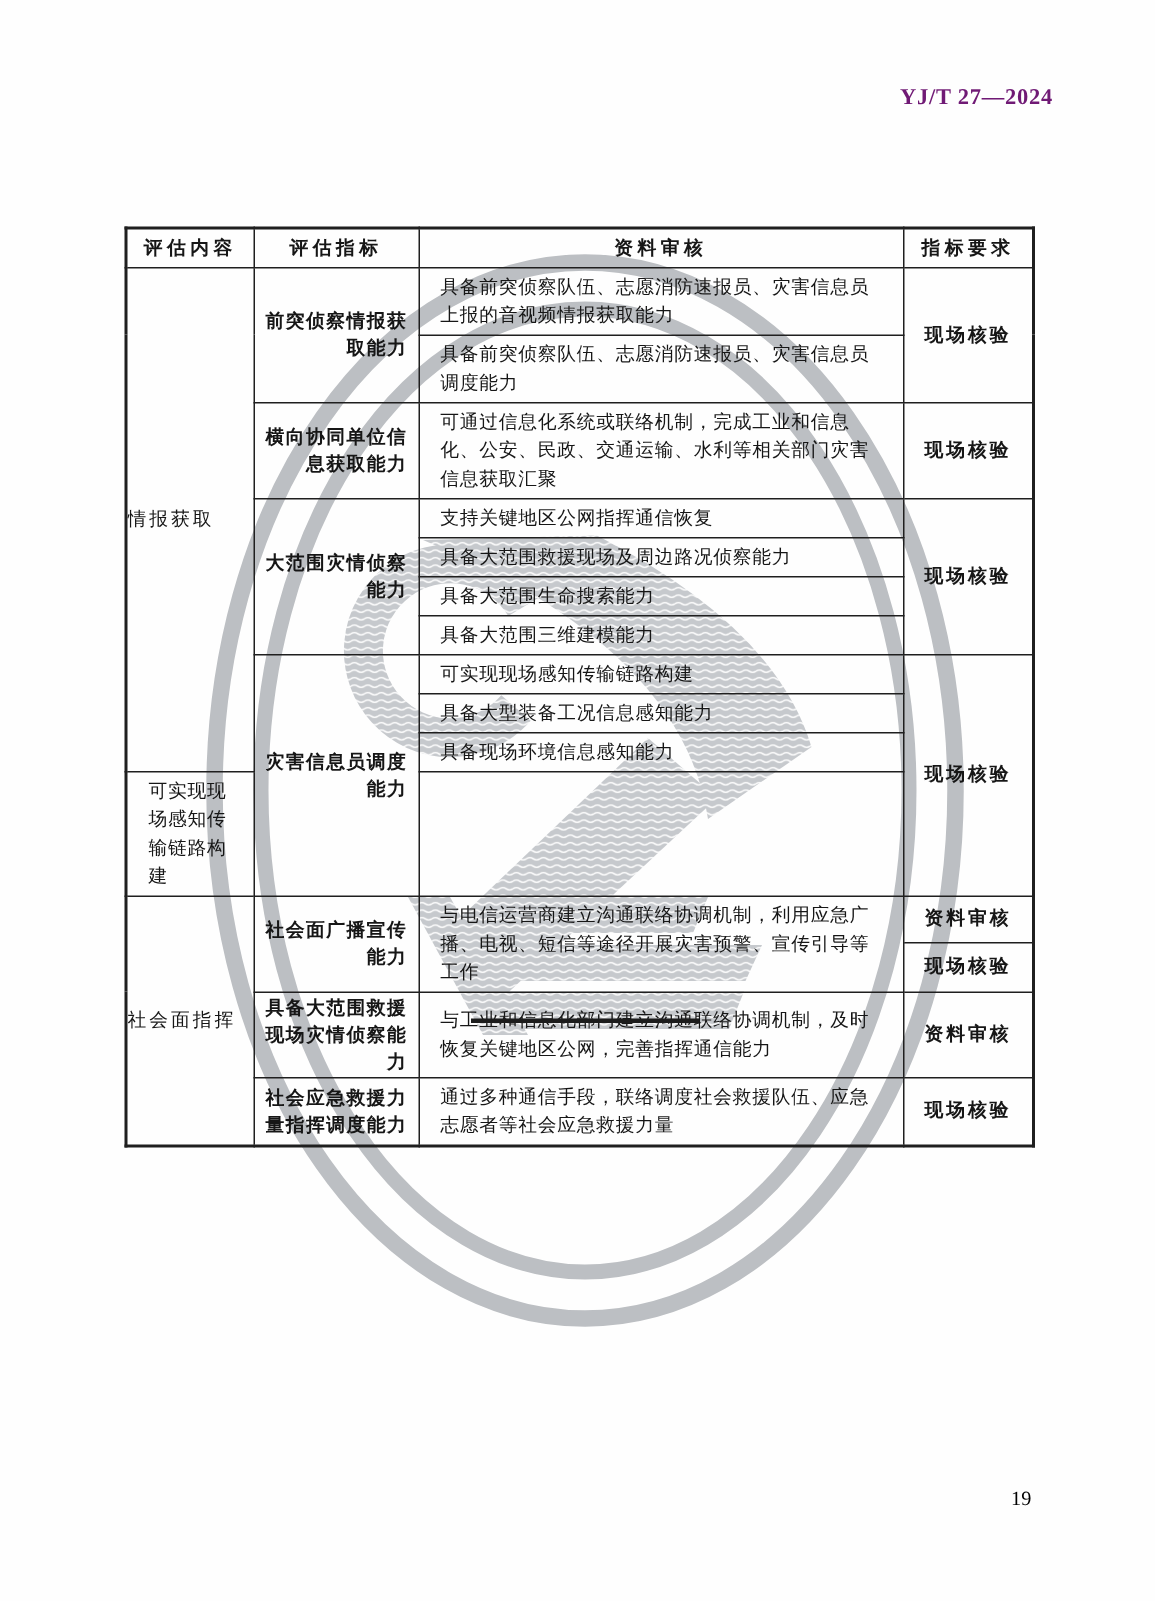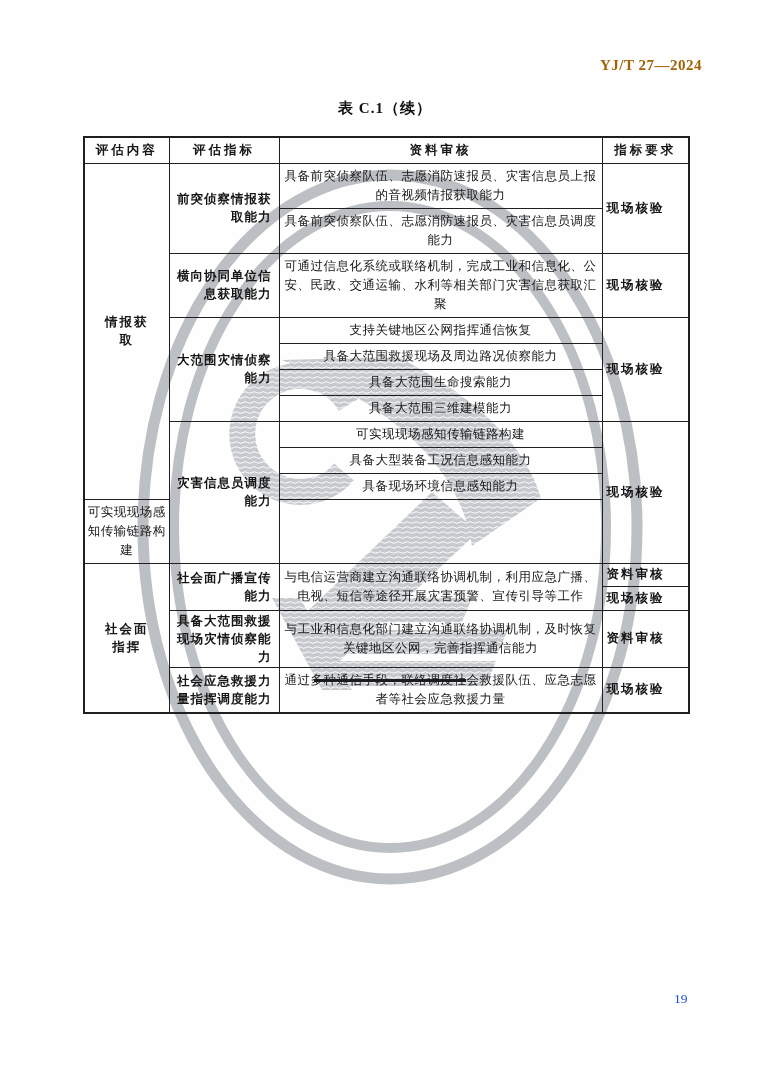--- a/index.html
+++ b/index.html
@@ -9,73 +9,73 @@
     font-family:"Liberation Serif","DejaVu Serif",serif;
     color:#161616;
     position:relative;
     overflow:hidden;
   }
   .page { position:absolute; inset:0; background:#fefefe; }
 
   .doc-number {
     position:absolute; top:57px; right:68px;
     font-size:15px; font-weight:bold; letter-spacing:0.5px;
-    color:#a16207;
+    color:#701a75;
   }
   .table-caption {
     position:absolute; top:99px; left:0; width:770px;
     text-align:center; font-size:15px; font-weight:bold;
     letter-spacing:1px; color:#111;
   }
 
   
   .watermark { position:absolute; left:0; top:0; z-index:1; pointer-events:none; }
 
   
   table.eval {
-    position:absolute; left:83px; top:136px; width:605px;
+    position:absolute; left:83px; top:151px; width:605px;
     border-collapse:collapse; table-layout:fixed;
     z-index:2; background:transparent;
     border:2px solid #1f1f1f;
   }
   table.eval th, table.eval td {
     border:1px solid #1f1f1f;
     background:transparent;
     font-size:12.5px;
     vertical-align:middle;
     overflow:hidden;
   }
   th.colhead {
     font-weight:600; letter-spacing:3px; text-align:center;
     border-bottom:2px solid #1f1f1f; padding:2px 0;
   }
   td.content {
-    text-align:center; font-weight:700; letter-spacing:2px;
-    padding:2px 20px; line-height:18px;
+    text-align:left; font-weight:400; letter-spacing:2px;
+    padding:2px 0; line-height:18px;
   }
   td.ind {
     text-align:right; font-weight:600; letter-spacing:1px;
     padding:1px 7px; line-height:18px;
   }
   td.req {
-    text-align:center; font-weight:500; letter-spacing:0.5px;
-    padding:3px 1px; line-height:19px;
+    text-align:left; font-weight:500; letter-spacing:0.5px;
+    padding:3px 14px; line-height:19px;
   }
   td.meth {
-    text-align:left; font-weight:600; letter-spacing:2px;
+    text-align:center; font-weight:600; letter-spacing:2px;
     padding:2px 4px;
   }
 
   .end-rule {
     position:absolute; left:314px; top:679px;
     width:152px; height:3px; background:#1c1c1c; z-index:2;
   }
   .page-number {
     position:absolute; left:674px; top:991px;
-    font-size:13.5px; color:#1d4ed8; z-index:2;
+    font-size:13.5px; color:#000000; z-index:2;
   }
 </style>
 </head>
 <body>
 
 <div class="page">
 
   <svg class="watermark" width="770" height="1067" viewBox="0 0 770 1067" aria-hidden="true">
     <defs>
       <pattern id="wv" width="9" height="5" patternUnits="userSpaceOnUse">
@@ -91,21 +91,20 @@
       <path d="M 282 360 L 398 357 Q 517 418 541 498 L 472 546 Q 455 432 282 360 Z" fill="url(#wv)"></path>
       <path d="M 432 492 L 478 532 L 332 668 L 292 626 Z" fill="url(#wv)"></path>
       <path d="M 272 598 L 322 690 L 352 690 L 300 598 Z" fill="url(#wv)"></path>
       <path d="M 368 598 L 472 598 L 462 622 L 358 622 Z" fill="url(#wv)"></path>
       <path d="M 352 630 L 508 630 L 497 654 L 342 654 Z" fill="url(#wv)"></path>
       <path d="M 336 661 L 496 661 L 486 686 L 326 686 Z" fill="url(#wv)"></path>
     </g>
   </svg>
 
   <div class="doc-number">YJ/T 27—2024</div>
-  <div class="table-caption">表 C.1（续）</div>
 
   <table class="eval">
     <colgroup>
       <col style="width:85px">
         <col style="width:110px">
         <col style="width:323px">
         <col style="width:87px">
     </colgroup>
     <tbody>
         <tr style="height:26px">

